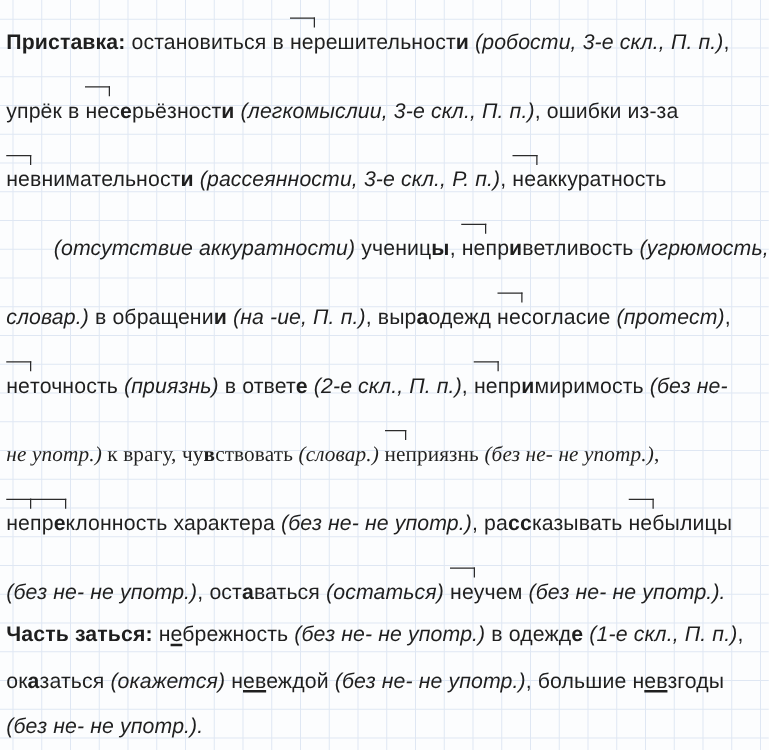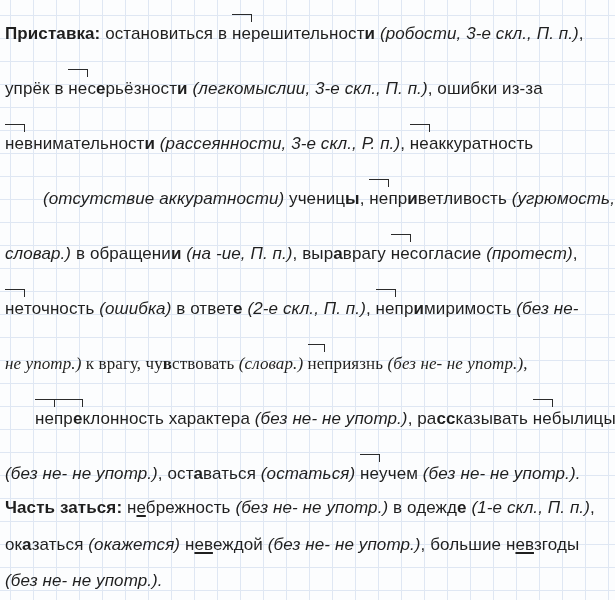--- a/index.html
+++ b/index.html
@@ -42,22 +42,22 @@
 </style>
 </head>
 <body>
 
 <div class="page">
   <div>
       <div class="line" style="top: 24px;"><span class="b">Приставка:</span><span> остановиться в </span><span class="pfx">не</span><span>решительност</span><span class="b">и</span><span> </span><span class="i">(робости, 3-е скл., П. п.)</span><span>,</span></div>
       <div class="line" style="top: 79px;"><span>упрёк в </span><span class="pfx">не</span><span>с</span><span class="b">е</span><span>рьёзност</span><span class="b">и</span><span> </span><span class="i">(легкомыслии, 3-е скл., П. п.)</span><span>, ошибки из-за</span></div>
       <div class="line" style="top: 134px;"><span class="pfx">не</span><span>внимательност</span><span class="b">и</span><span> </span><span class="i">(рассеянности, 3-е скл., Р. п.)</span><span>, </span><span class="pfx">не</span><span>аккуратность</span></div>
       <div class="line" style="top: 189px; text-align: right;"><span class="i">(отсутствие аккуратности)</span><span> учениц</span><span class="b">ы</span><span>, </span><span class="pfx">не</span><span>пр</span><span class="b">и</span><span>ветливость </span><span class="i">(угрюмость,</span></div>
-      <div class="line" style="top: 244px;"><span class="i">словар.)</span><span> в обращени</span><span class="b">и</span><span> </span><span class="i">(на -ие, П. п.)</span><span>, выр</span><span class="b">а</span><span>врагу </span><span class="pfx">не</span><span>согласие </span><span class="i">(протест)</span><span>,</span></div>
-      <div class="line" style="top: 299px;"><span class="pfx">не</span><span>точность </span><span class="i">(ошибка)</span><span> в ответ</span><span class="b">е</span><span> </span><span class="i">(2-е скл., П. п.)</span><span>, </span><span class="pfx">не</span><span>пр</span><span class="b">и</span><span>миримость </span><span class="i">(без не-</span></div>
+      <div class="line" style="top: 244px;"><span class="i">словар.)</span><span> в обращени</span><span class="b">и</span><span> </span><span class="i">(на -ие, П. п.)</span><span>, выр</span><span class="b">а</span><span>одежд </span><span class="pfx">не</span><span>согласие </span><span class="i">(протест)</span><span>,</span></div>
+      <div class="line" style="top: 299px;"><span class="pfx">не</span><span>точность </span><span class="i">(приязнь)</span><span> в ответ</span><span class="b">е</span><span> </span><span class="i">(2-е скл., П. п.)</span><span>, </span><span class="pfx">не</span><span>пр</span><span class="b">и</span><span>миримость </span><span class="i">(без не-</span></div>
       <div class="line" style="top: 354px; font-family: Liberation Serif, serif;"><span class="i">не употр.)</span><span> к врагу, чу</span><span class="b">в</span><span>ствовать </span><span class="i">(словар.)</span><span> </span><span class="pfx">не</span><span>приязнь </span><span class="i">(без не- не употр.)</span><span>,</span></div>
-      <div class="line" style="top: 409px; margin-left: 30px;"><span class="pfx">не</span><span class="pfx"><span>пр</span><span class="b">е</span></span><span>клонность характера </span><span class="i">(без не- не употр.)</span><span>, ра</span><span class="b">сс</span><span>казывать </span><span class="pfx">не</span><span>былицы</span></div>
+      <div class="line" style="top: 409px;"><span class="pfx">не</span><span class="pfx"><span>пр</span><span class="b">е</span></span><span>клонность характера </span><span class="i">(без не- не употр.)</span><span>, ра</span><span class="b">сс</span><span>казывать </span><span class="pfx">не</span><span>былицы</span></div>
       <div class="line" style="top: 464px;"><span class="i">(без не- не употр.)</span><span>, ост</span><span class="b">а</span><span>ваться </span><span class="i">(остаться)</span><span> </span><span class="pfx">не</span><span>учем </span><span class="i">(без не- не употр.).</span></div>
       <div class="line" style="top: 498px;"><span class="b">Часть заться:</span><span> н</span><span class="u">е</span><span>брежность </span><span class="i">(без не- не употр.)</span><span> в одежд</span><span class="b">е</span><span> </span><span class="i">(1-е скл., П. п.)</span><span>,</span></div>
       <div class="line" style="top: 535px;"><span>ок</span><span class="b">а</span><span>заться </span><span class="i">(окажется)</span><span> н</span><span class="u">ев</span><span>еждой </span><span class="i">(без не- не употр.)</span><span>, большие н</span><span class="u">ев</span><span>згоды</span></div>
       <div class="line" style="top: 571px;"><span class="i">(без не- не употр.).</span></div>
     </div>
 </div>
 
 </body></html>

